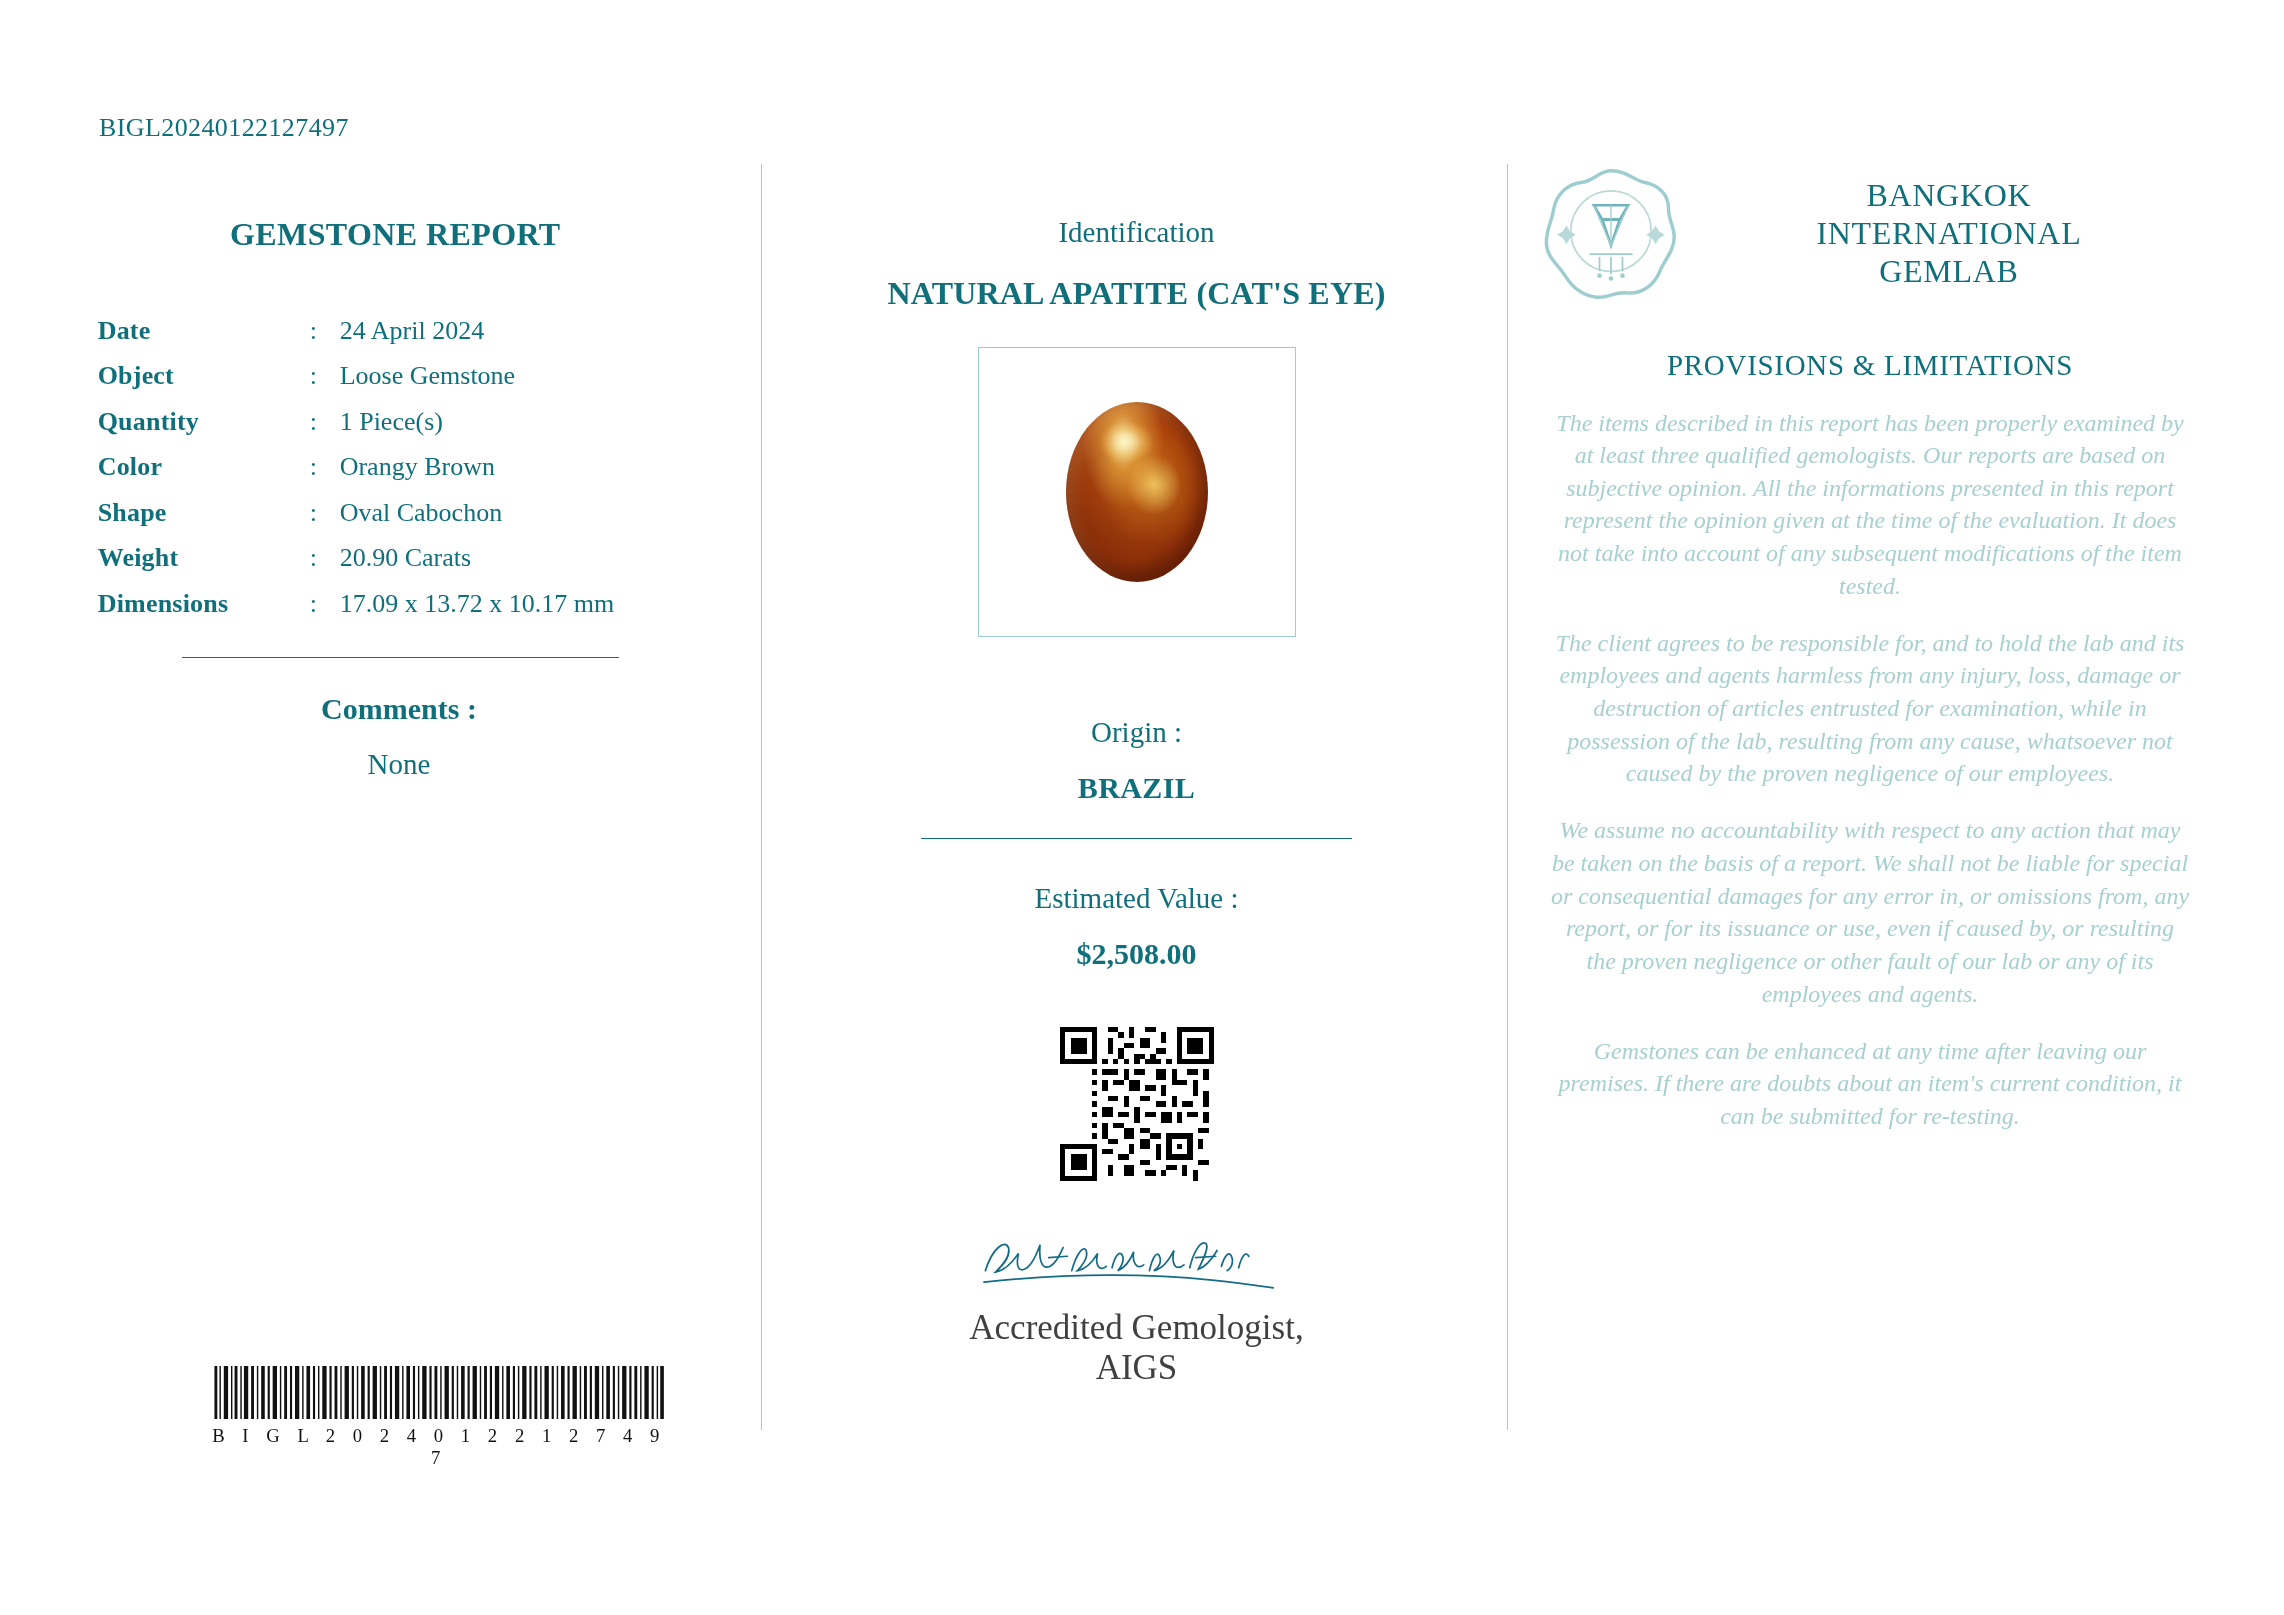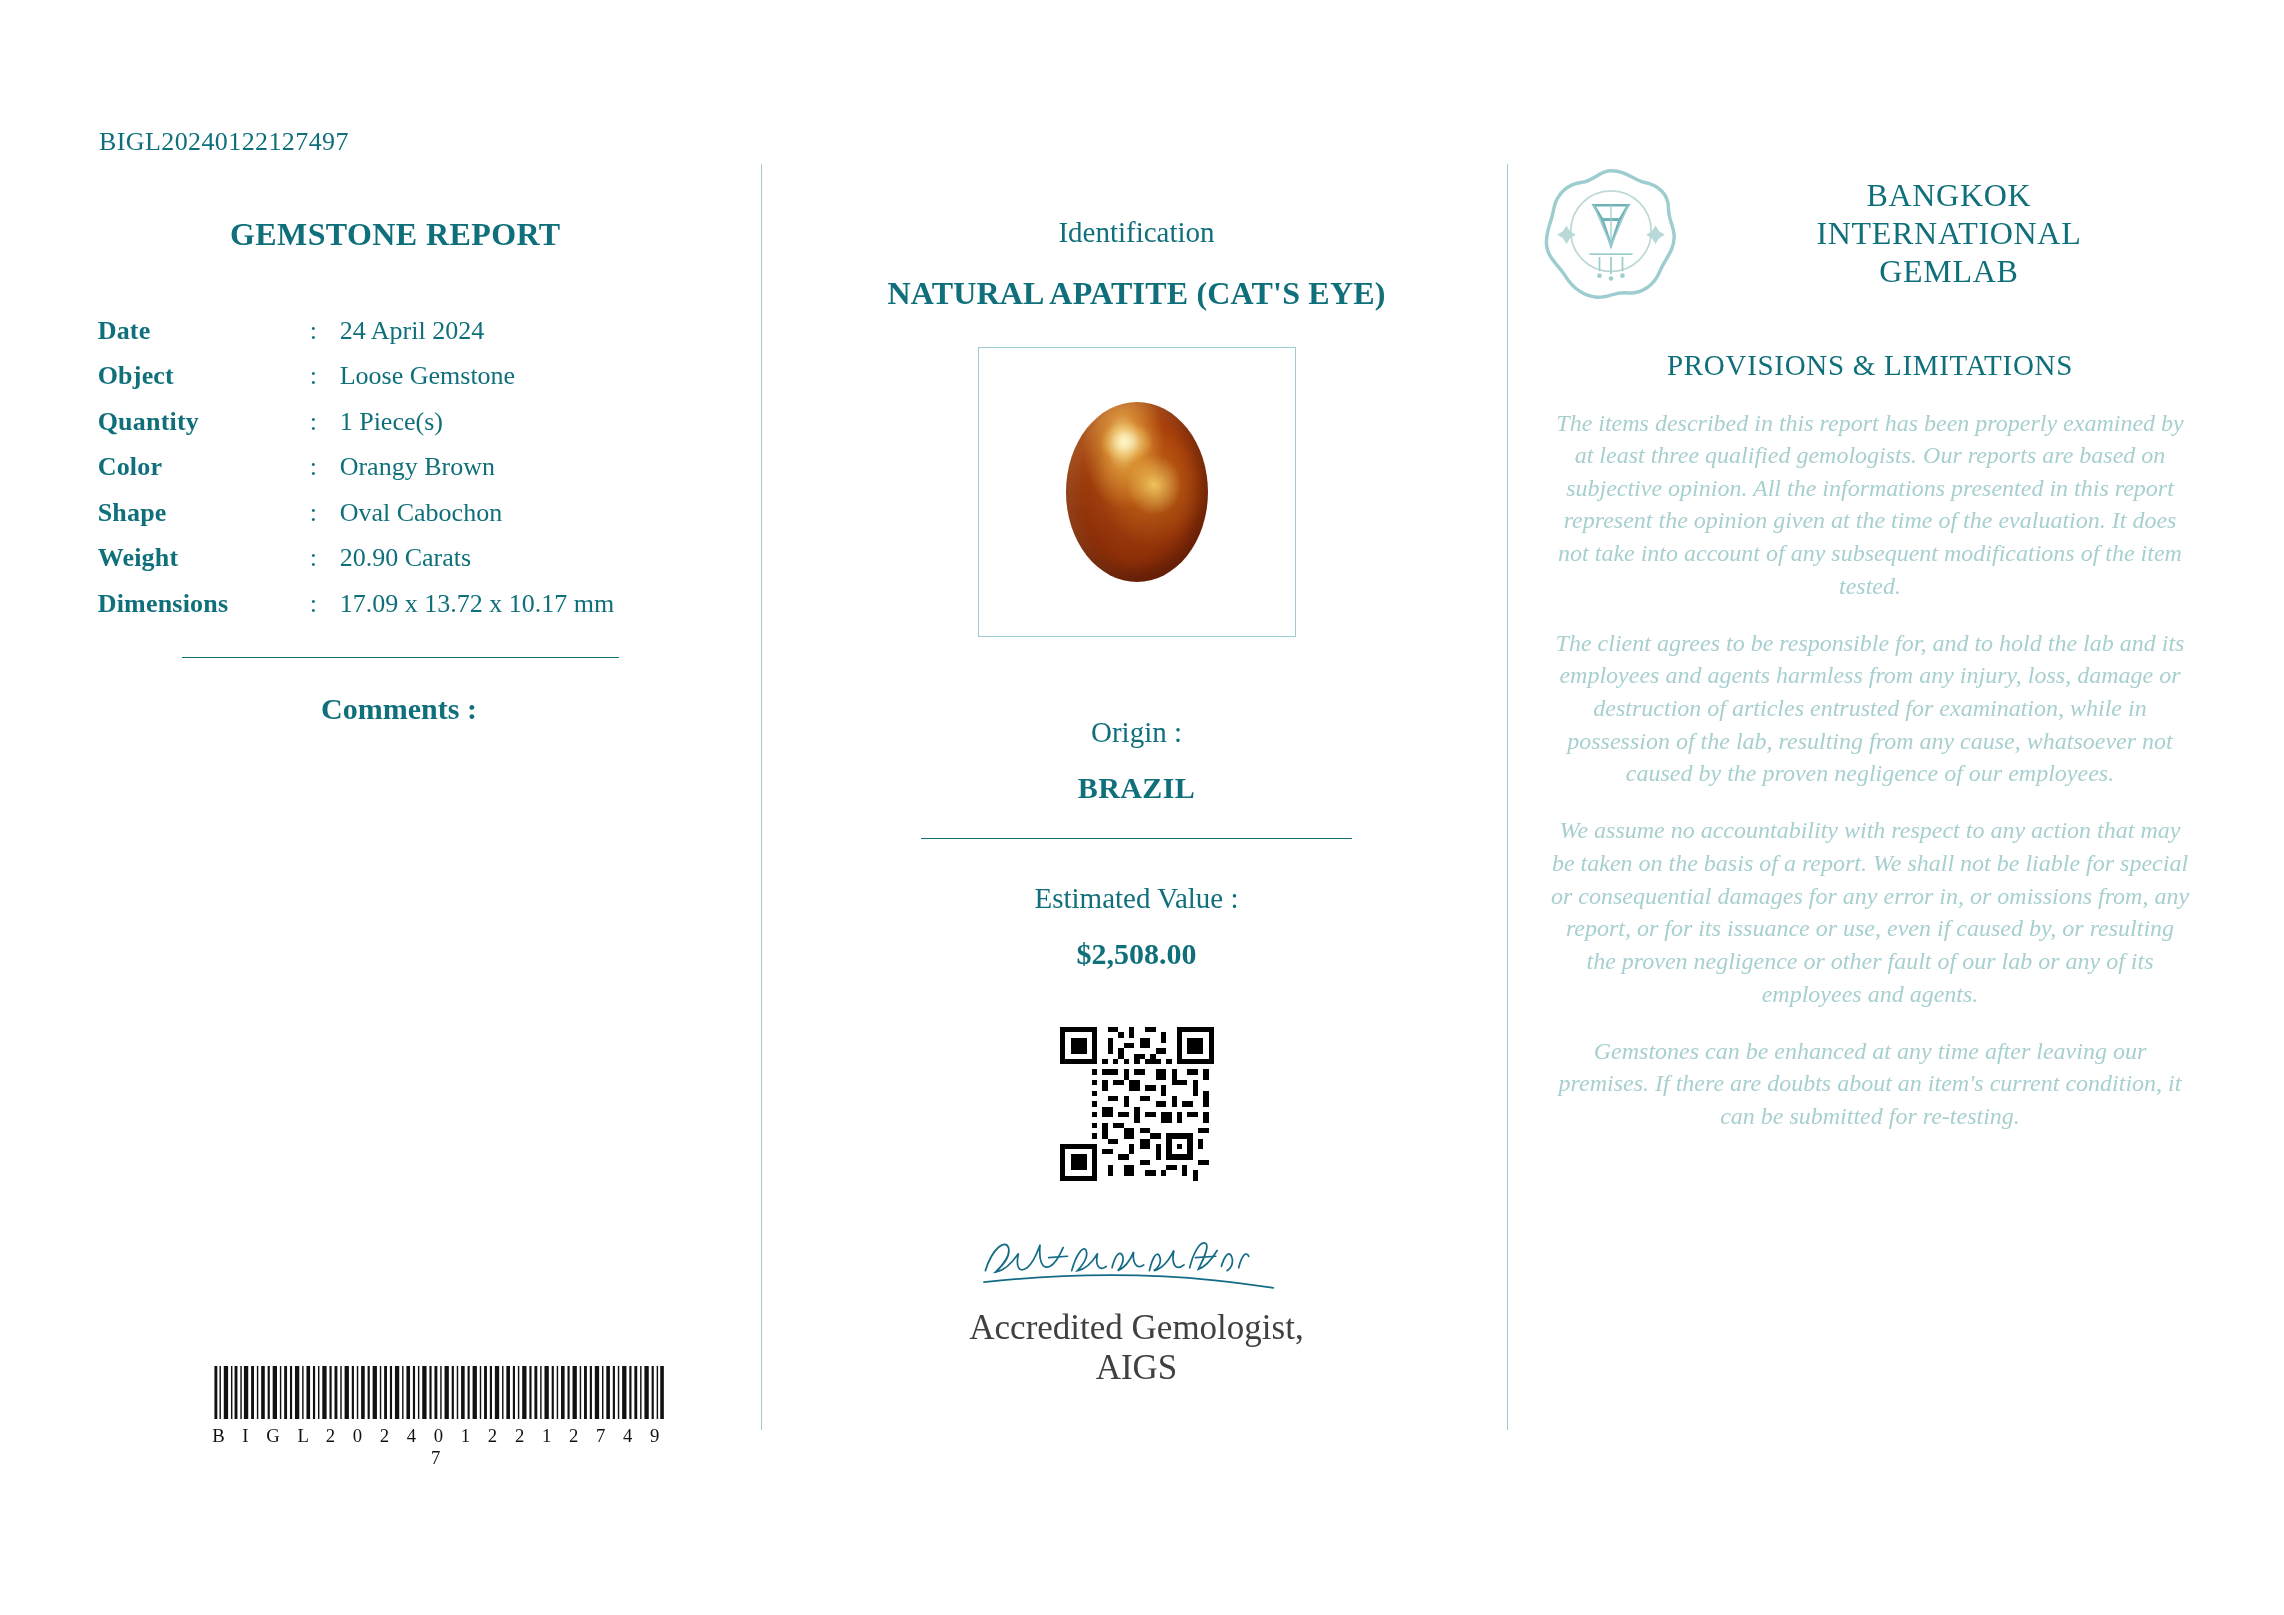--- a/index.html
+++ b/index.html
@@ -19,21 +19,21 @@
     position: relative;
     width: 2284px;
     height: 1616px;
     box-sizing: border-box;
   }
 
   
   .report-id {
     position: absolute;
     left: 99px;
-    top: 127px;
+    top: 113px;
     font-size: 26px;
     letter-spacing: 0.4px;
     color: #0f6f7a;
     font-family: "Liberation Serif", serif;
   }
 
   
   .vdiv {
     position: absolute;
     top: 164px;
@@ -332,20 +332,21 @@
         <tr>
           <td class="spec-label">Dimensions</td>
           <td class="spec-colon">:</td>
           <td class="spec-value">17.09 x 13.72 x 10.17 mm</td>
         </tr>
       </tbody>
     </table>
 
     <div class="left-rule"></div>
     <div class="comments-head">Comments :</div>
+    <div class="comments-val">None</div>
   </div>
 
   <div class="barcode-wrap">
     <svg class="barcode" viewBox="0 0 630 74" preserveAspectRatio="none">
       <g fill="#111">
         <rect x="2" y="0" width="4" height="74"></rect>
           <rect x="9" y="0" width="2" height="74"></rect>
         <rect x="15" y="0" width="6" height="74"></rect>
           <rect x="25" y="0" width="2" height="74"></rect>
         <rect x="30" y="0" width="4" height="74"></rect>

